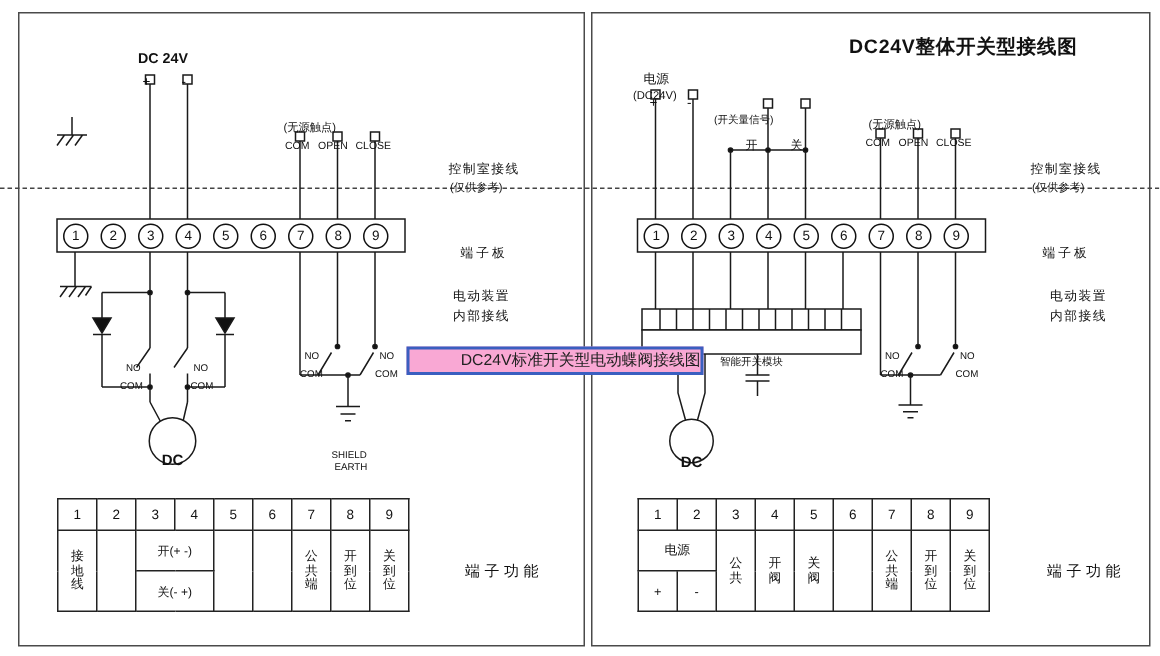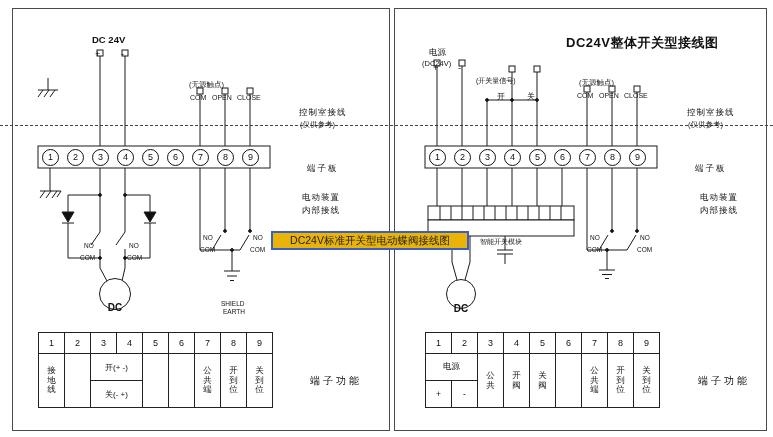--- a/index.html
+++ b/index.html
@@ -6,37 +6,37 @@
   .stage{position:relative;width:773px;height:437px;background:#fff;overflow:hidden;
          font-family:"Liberation Sans",sans-serif;color:#111;}
   .panel{position:absolute;border:1px solid #4a4a4a;background:transparent;z-index:0;}
   .wires{position:absolute;left:0;top:0;z-index:1;}
   .term{position:absolute;width:15px;height:15px;border:1px solid #111;border-radius:50%;
         background:#fff;z-index:2;display:flex;align-items:center;justify-content:center;
         font-size:9px;line-height:1;}
   .lbl{position:absolute;font-size:8.5px;white-space:nowrap;z-index:3;line-height:1.1;margin-top:14px;}
   .b{font-weight:bold;}
   .t13{font-size:13px;letter-spacing:0.5px;}
-  .t10{font-size:10px;letter-spacing:3px;font-family:Liberation Mono, monospace;}
+  .t10{font-size:10px;letter-spacing:3px;}
   .t75{font-size:7.5px;}
   .t7{font-size:7px;}
   .t65{font-size:6.5px;}
   .ctr{text-align:center;}
   table.fn{position:absolute;border-collapse:collapse;table-layout:fixed;z-index:3;background:#fff;}
   table.fn td,table.fn th{border:1px solid #222;padding:0;text-align:center;vertical-align:middle;
         font-weight:normal;font-size:8.5px;width:25px;overflow:hidden;}
   table.fn th{height:20px;font-size:9px;}
   table.fn td{height:26px;}
   .vtext{display:block;width:10px;margin:0 auto;word-break:break-all;line-height:1.15;font-size:8.5px;}
   .dashline{position:absolute;left:0;top:125px;width:773px;border-top:1px dashed #444;z-index:1;}
   .watermark{position:absolute;left:250px;top:142px;z-index:6;font-size:31px;letter-spacing:4px;
         color:#9ec4e4;opacity:0.85;white-space:nowrap;pointer-events:none;}
   .callout{position:absolute;left:271px;top:231px;width:194px;height:15px;z-index:7;
-        background:#eab308;border:2px solid #3a5fc0;font-size:10.5px;line-height:15px;
-        text-align:center;color:#222;white-space:nowrap;}
+        background:#f9a8d4;border:2px solid #3a5fc0;font-size:10.5px;line-height:15px;
+        text-align:right;color:#222;white-space:nowrap;}
 </style>
 </head>
 <body>
 
 <div class="stage">
 
   <div class="panel" style="left:12px;top:8px;width:376px;height:421px;"></div>
   <div class="panel" style="left:394px;top:8px;width:371px;height:421px;"></div>
 
   <div class="dashline"></div>
@@ -177,21 +177,21 @@
   <div class="lbl t65" style="left:250px;top:232px;">COM</div>
   <div class="lbl b ctr" style="left:101px;top:288px;width:28px;font-size:10px;">DC</div>
   <div class="lbl t65" style="left:221px;top:286px;">SHIELD</div>
   <div class="lbl t65" style="left:223px;top:294px;">EARTH</div>
   <div class="lbl t10" style="left:310px;top:362px;">端子功能</div>
 
   <div class="lbl" style="left:429px;top:34px;">电源</div>
   <div class="lbl t75" style="left:422px;top:46px;">(DC24V)</div>
   <div class="lbl" style="left:433px;top:50px;font-size:9px;">+</div>
   <div class="lbl" style="left:458px;top:50px;font-size:9px;">-</div>
-  <div class="lbl b t13" style="left:566px;top:22px;">DC24V整体开关型接线图</div>
+  <div class="lbl b t13" style="left:566px;top:10px;">DC24V整体开关型接线图</div>
   <div class="lbl t7" style="left:476px;top:63px;">(开关量信号)</div>
   <div class="lbl" style="left:497px;top:79px;font-size:8px;">开</div>
   <div class="lbl" style="left:527px;top:79px;font-size:8px;">关</div>
   <div class="lbl t75" style="left:579px;top:65px;">(无源触点)</div>
   <div class="lbl t7" style="left:577px;top:78px;">COM</div>
   <div class="lbl t7" style="left:599px;top:78px;">OPEN</div>
   <div class="lbl t7" style="left:624px;top:78px;">CLOSE</div>
   <div class="lbl" style="left:687px;top:94px;letter-spacing:1px;">控制室接线</div>
   <div class="lbl t75" style="left:688px;top:107px;">(仅供参考)</div>
   <div class="lbl" style="left:695px;top:150px;letter-spacing:2px;">端子板</div>

